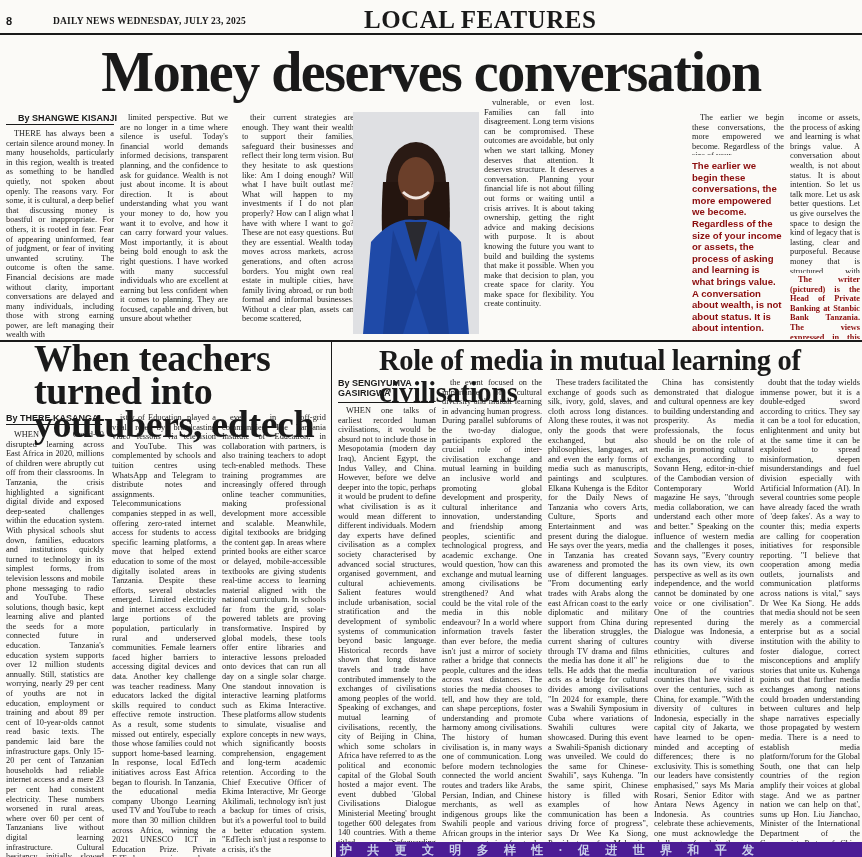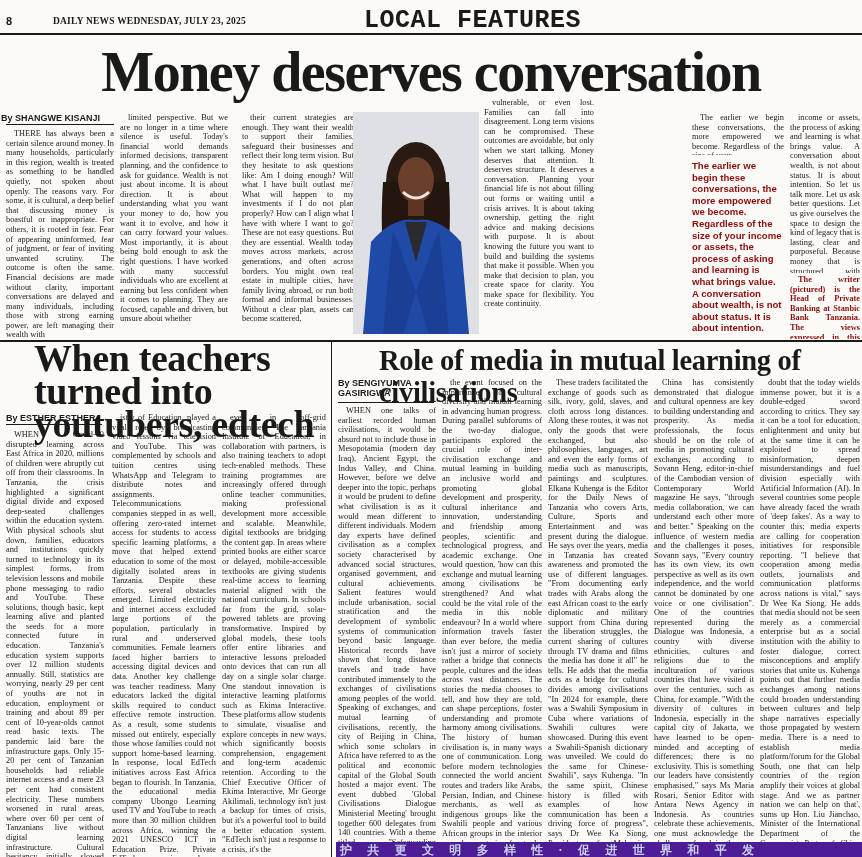--- a/index.html
+++ b/index.html
@@ -2,21 +2,21 @@
 <html><head>
 <meta charset="utf-8">
 <style>
   * { box-sizing: border-box; margin: 0; padding: 0; }
   html, body { width: 862px; height: 857px; overflow: hidden; background: #fbfaf7; }
   body { font-family: "Liberation Serif", serif; color: #1a1a1a; position: relative; }
   .abs { position: absolute; }
   .topbar { left: 0; top: 0; width: 862px; height: 32px; }
   .pageno { left: 6px; top: 15px; font-size: 11px; font-weight: bold; font-family: "Liberation Sans", sans-serif; }
   .paperinfo { left: 32px; top: 16px; font-size: 9.5px; font-weight: bold; letter-spacing: 0.2px; font-family: "Liberation Serif", serif; margin-left: 21px; }
-  .section-title { left: 364px; top: 6px; font-size: 25px; font-weight: bold; letter-spacing: 0.5px; font-family: Liberation Mono, monospace; }
+  .section-title { left: 364px; top: 6px; font-size: 25px; font-weight: bold; letter-spacing: 0.5px; }
   .rule1 { left: 0; top: 33px; width: 862px; height: 2px; background: #1a1a1a; }
   .headline1 { left: 0; top: 40px; width: 862px; text-align: center; font-size: 56px; font-weight: bold; letter-spacing: -1.5px; line-height: 64px; }
   .byline { font-size: 9px; font-weight: bold; font-family: "Liberation Sans", sans-serif; }
   .byline-rule { height: 1px; background: #1a1a1a; }
   .col { font-size: 8.3px; line-height: 9.6px; text-align: justify; hyphens: auto; overflow: hidden; }
   .col p { text-indent: 8px; }
   .photo { left: 353px; top: 112px; width: 126px; height: 222px; background: linear-gradient(180deg,#e7e7ea 0%,#d9dadd 60%,#cfd0d4 100%); overflow: hidden; }
   .pullquote { left: 692px; top: 160px; width: 92px; font-family: "Liberation Sans", sans-serif; font-weight: bold; color: #8b0d0d; font-size: 9.6px; line-height: 11.6px; }
   .rule-mid { left: 0; top: 340px; width: 862px; height: 2px; background: #1a1a1a; }
   .vrule { width: 1px; background: #1a1a1a; }
@@ -30,21 +30,21 @@
 
 <div class="abs topbar">
   <span class="abs pageno">8</span>
   <span class="abs paperinfo">DAILY NEWS WEDNESDAY, JULY 23, 2025</span>
   <span class="abs section-title">LOCAL FEATURES</span>
 </div>
 <div class="abs rule1"></div>
 
 <h1 class="abs headline1">Money deserves conversation</h1>
 
-<div class="abs byline" style="left:1px;top:113px;">By SHANGWE KISANJI</div>
+<div class="abs byline" style="left:18px;top:113px;">By SHANGWE KISANJI</div>
 <div class="abs byline-rule" style="left:6px;top:124px;width:108px;"></div>
 
 <div class="abs col" style="left:6px;top:129px;width:108px;height:210px;">
     <p>THERE has always been a certain silence around money. In many households, particularly in this region, wealth is treated as something to be handled quietly, not spoken about openly. The reasons vary. For some, it is cultural, a deep belief that discussing money is boastful or inappropriate. For others, it is rooted in fear. Fear of appearing uninformed, fear of judgment, or fear of inviting unwanted scrutiny. The outcome is often the same. Financial decisions are made without clarity, important conversations are delayed and many individuals, including those with strong earning power, are left managing their wealth with</p>
   </div>
 <div class="abs col" style="left:120px;top:113px;width:108px;height:226px;">
     <p>limited perspective. But we are no longer in a time where silence is useful. Today's financial world demands informed decisions, transparent planning, and the confidence to ask for guidance. Wealth is not just about income. It is about direction. It is about understanding what you want your money to do, how you want it to evolve, and how it can carry forward your values. Most importantly, it is about being bold enough to ask the right questions. I have worked with many successful individuals who are excellent at earning but less confident when it comes to planning. They are focused, capable and driven, but unsure about whether</p>
   </div>
 <div class="abs col" style="left:234px;top:113px;width:112px;height:226px;margin-left:8px;">
     <p>their current strategies are enough. They want their wealth to support their families, safeguard their businesses and reflect their long term vision. But they hesitate to ask questions like: Am I doing enough? Will what I have built outlast me? What will happen to my investments if I do not plan properly? How can I align what I have with where I want to go? These are not easy questions. But they are essential. Wealth today moves across markets, across generations, and often across borders. You might own real estate in multiple cities, have family living abroad, or run both formal and informal businesses. Without a clear plan, assets can become scattered,</p>
@@ -75,21 +75,21 @@
 <div class="abs pullquote">The earlier we begin these conversations, the more empowered we become. Regardless of the size of your income or assets, the process of asking and learning is what brings value. A conversation about wealth, is not about status. It is about intention.</div>
 
 <div class="abs col" style="left:790px;top:113px;width:70px;height:160px;">
     <p>income or assets, the process of asking and learning is what brings value. A conversation about wealth, is not about status. It is about intention. So let us talk more. Let us ask better questions. Let us give ourselves the space to design the kind of legacy that is lasting, clear and purposeful. Because money that is structured with intention becomes more than wealth. It becomes a tool for dignity, direction and growth.</p>
   </div>
 <div class="abs col writer-note" style="left:790px;top:275px;width:70px;height:64px;">The writer (pictured) is the Head of Private Banking at Stanbic Bank Tanzania. The views expressed in this article are her own and do not necessarily represent those of her employer.</div>
 
 <div class="abs rule-mid"></div>
 
 <h2 class="abs headline2">When teachers turned into youtubers, edtech</h2>
-<div class="abs byline" style="left:6px;top:413px;">By ESTHER ESTHER</div>
+<div class="abs byline" style="left:6px;top:413px;">By THERE KASANGA</div>
 <div class="abs byline-rule" style="left:6px;top:424px;width:96px;"></div>
 
 <div class="abs col" style="left:6px;top:430px;width:98px;height:427px;">
     <p>WHEN Covid-19 disrupted learning across East Africa in 2020, millions of children were abruptly cut off from their classrooms. In Tanzania, the crisis highlighted a significant digital divide and exposed deep-seated challenges within the education system. With physical schools shut down, families, educators and institutions quickly turned to technology in its simplest forms, from television lessons and mobile phone messaging to radio and YouTube. These solutions, though basic, kept learning alive and planted the seeds for a more connected future in education. Tanzania's education system supports over 12 million students annually. Still, statistics are worrying, nearly 29 per cent of youths are not in education, employment or training and about 89 per cent of 10-year-olds cannot read basic texts. The pandemic laid bare the infrastructure gaps. Only 15-20 per cent of Tanzanian households had reliable internet access and a mere 23 per cent had consistent electricity. These numbers worsened in rural areas, where over 60 per cent of Tanzanians live without digital learning infrastructure. Cultural hesitancy initially slowed digital adoption, as many parents and teachers saw remote learning as impersonal However, this changed gradually as fami-</p>
   </div>
 <div class="abs col" style="left:112px;top:413px;width:104px;height:444px;">
     <p>istry of Education, played a vital role by broadcasting video lessons via television and YouTube. This was complemented by schools and tuition centres using WhatsApp and Telegram to distribute notes and assignments. Telecommunications companies stepped in as well, offering zero-rated internet access for students to access specific learning platforms, a move that helped extend education to some of the most digitally isolated areas in Tanzania. Despite these efforts, several obstacles emerged. Limited electricity and internet access excluded large portions of the population, particularly in rural and underserved communities. Female learners faced higher barriers to accessing digital devices and data. Another key challenge was teacher readiness. Many educators lacked the digital skills required to conduct effective remote instruction. As a result, some students missed out entirely, especially those whose families could not support home-based learning. In response, local EdTech initiatives across East Africa began to flourish. In Tanzania, the educational media company Ubongo Learning used TV and YouTube to reach more than 30 million children across Africa, winning the 2021 UNESCO ICT in Education Prize. Private EdTech companies such as Smartcore and Smartdarasa launched inter-</p>
   </div>
 <div class="abs col" style="left:222px;top:413px;width:104px;height:444px;">
     <p>even in off-grid communities. The Tanzania Institute of Education, in collaboration with partners, is also training teachers to adopt tech-enabled methods. These training programmes are increasingly offered through online teacher communities, making professional development more accessible and scalable. Meanwhile, digital textbooks are bridging the content gap. In areas where printed books are either scarce or delayed, mobile-accessible textbooks are giving students real-time access to learning material aligned with the national curriculum. In schools far from the grid, solar-powered tablets are proving transformative. Inspired by global models, these tools offer entire libraries and interactive lessons preloaded onto devices that can run all day on a single solar charge. One standout innovation is interactive learning platforms such as Ekima Interactive. These platforms allow students to simulate, visualise and explore concepts in new ways, which significantly boosts comprehension, engagement and long-term academic retention. According to the Chief Executive Officer of Ekima Interactive, Mr George Akilimali, technology isn't just a backup for times of crisis, but it's a powerful tool to build a better education system. "EdTech isn't just a response to a crisis, it's the</p>

